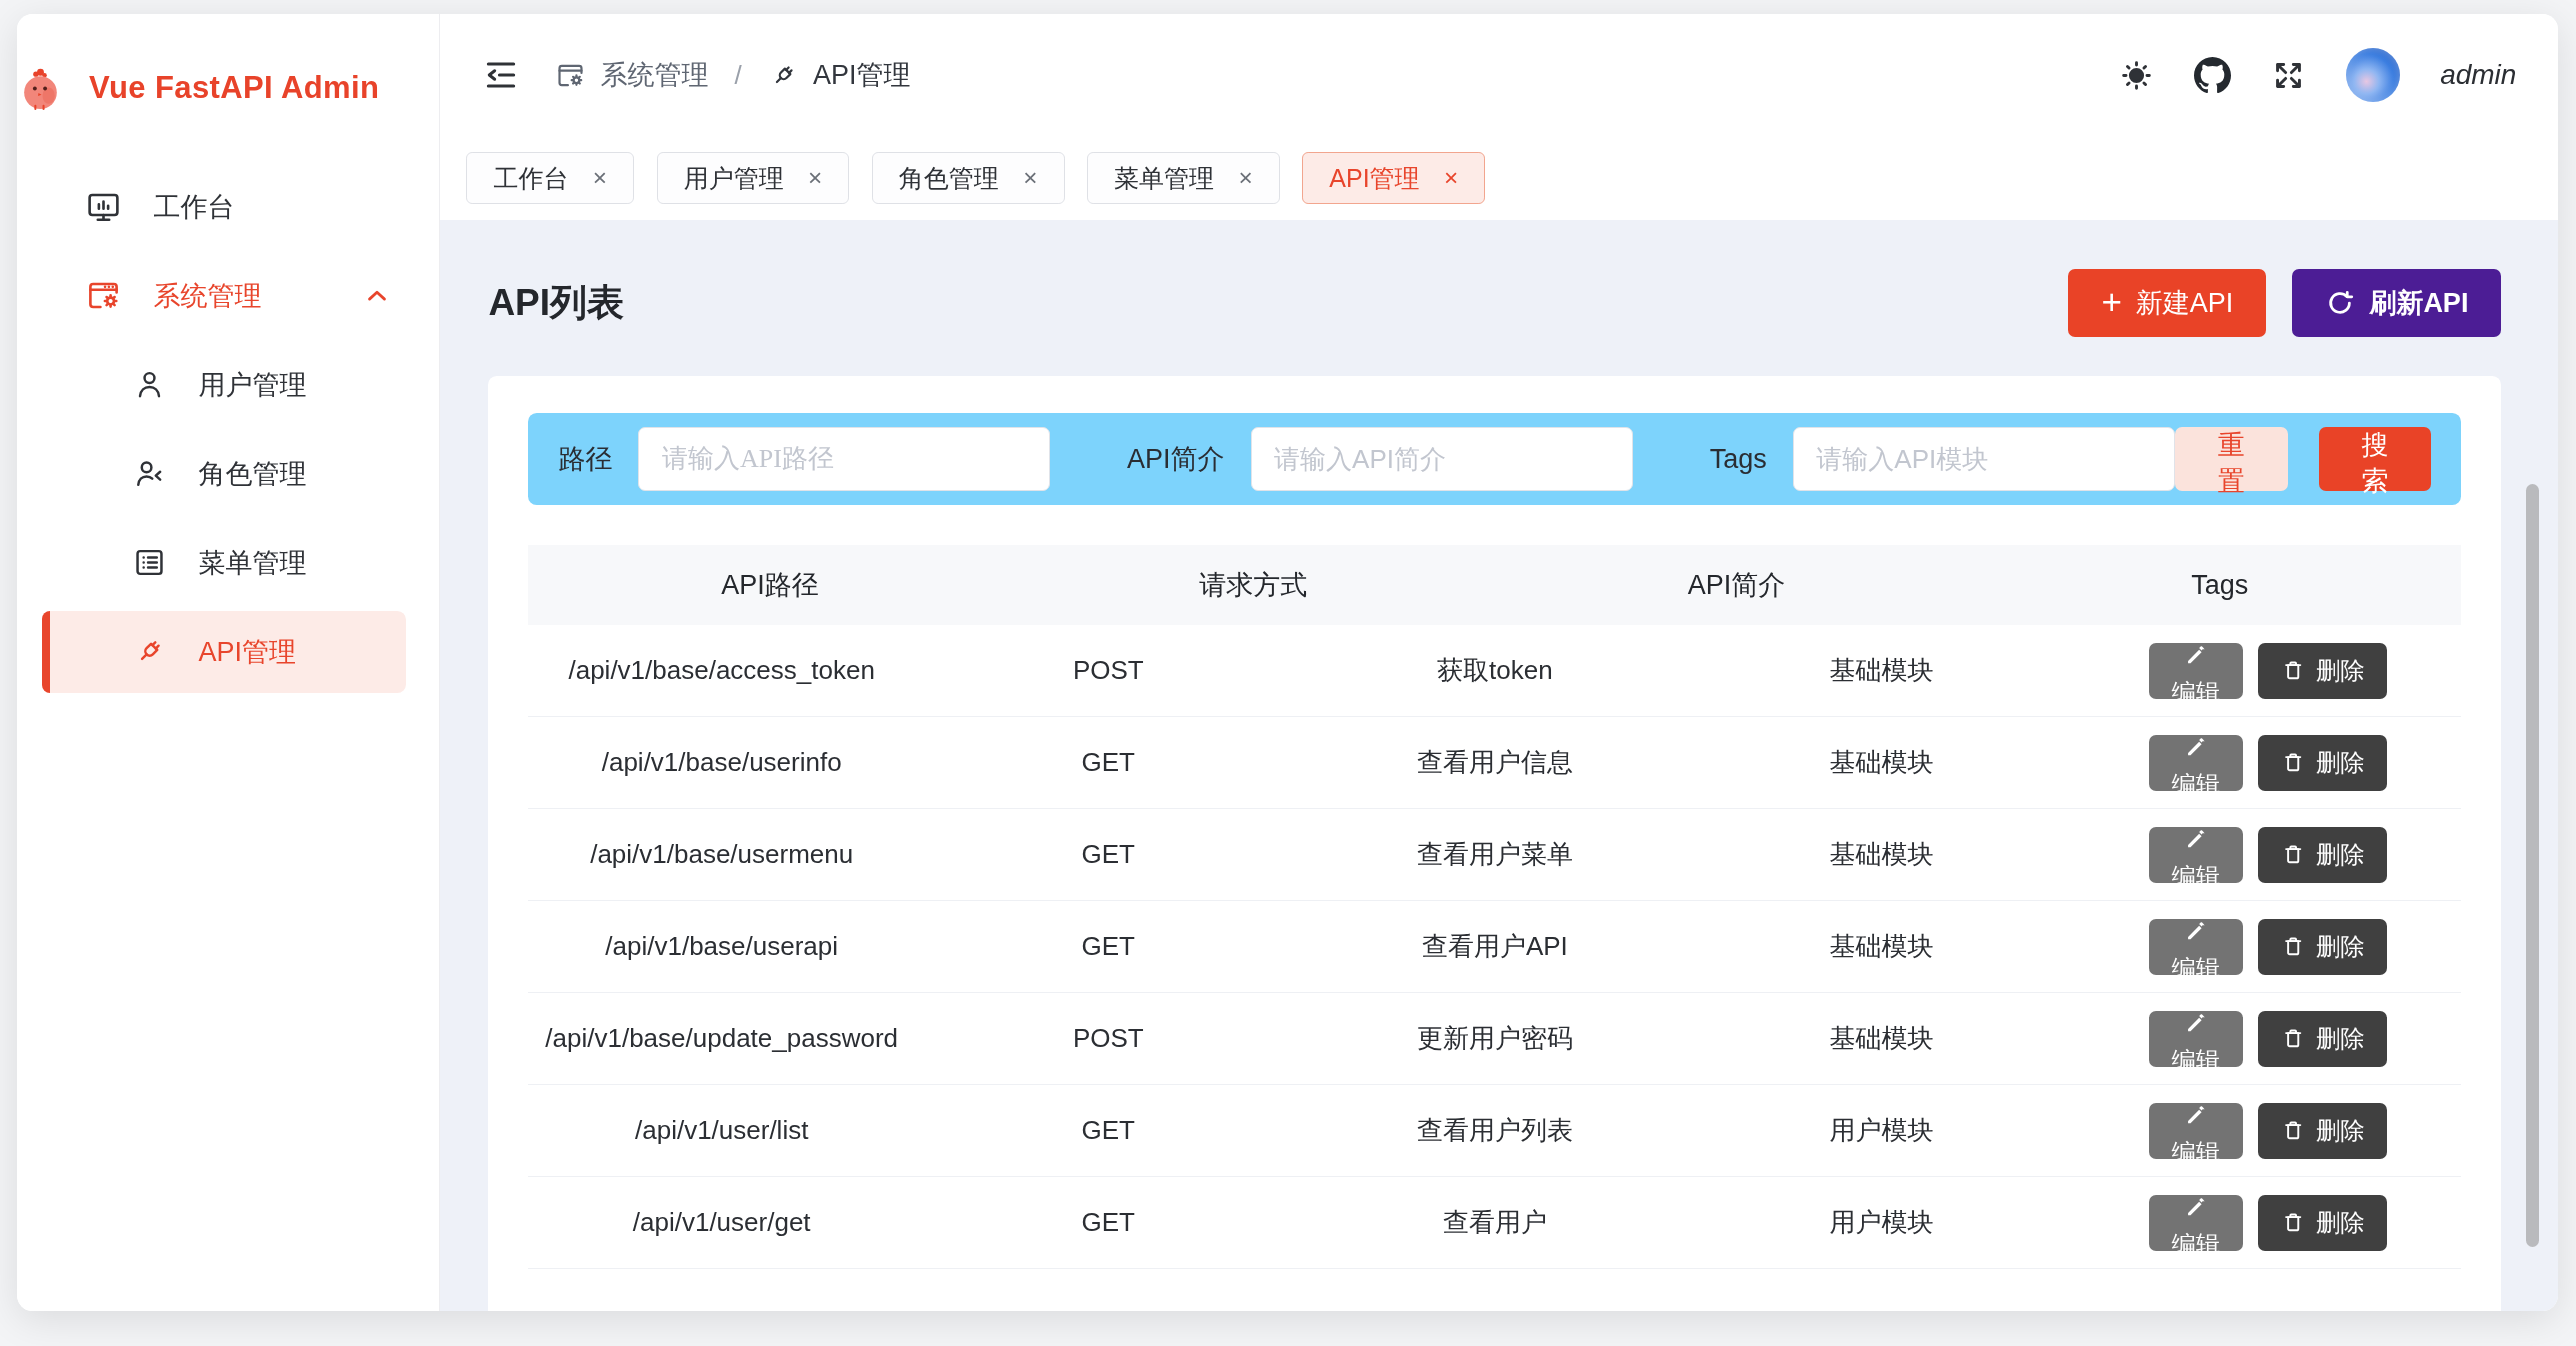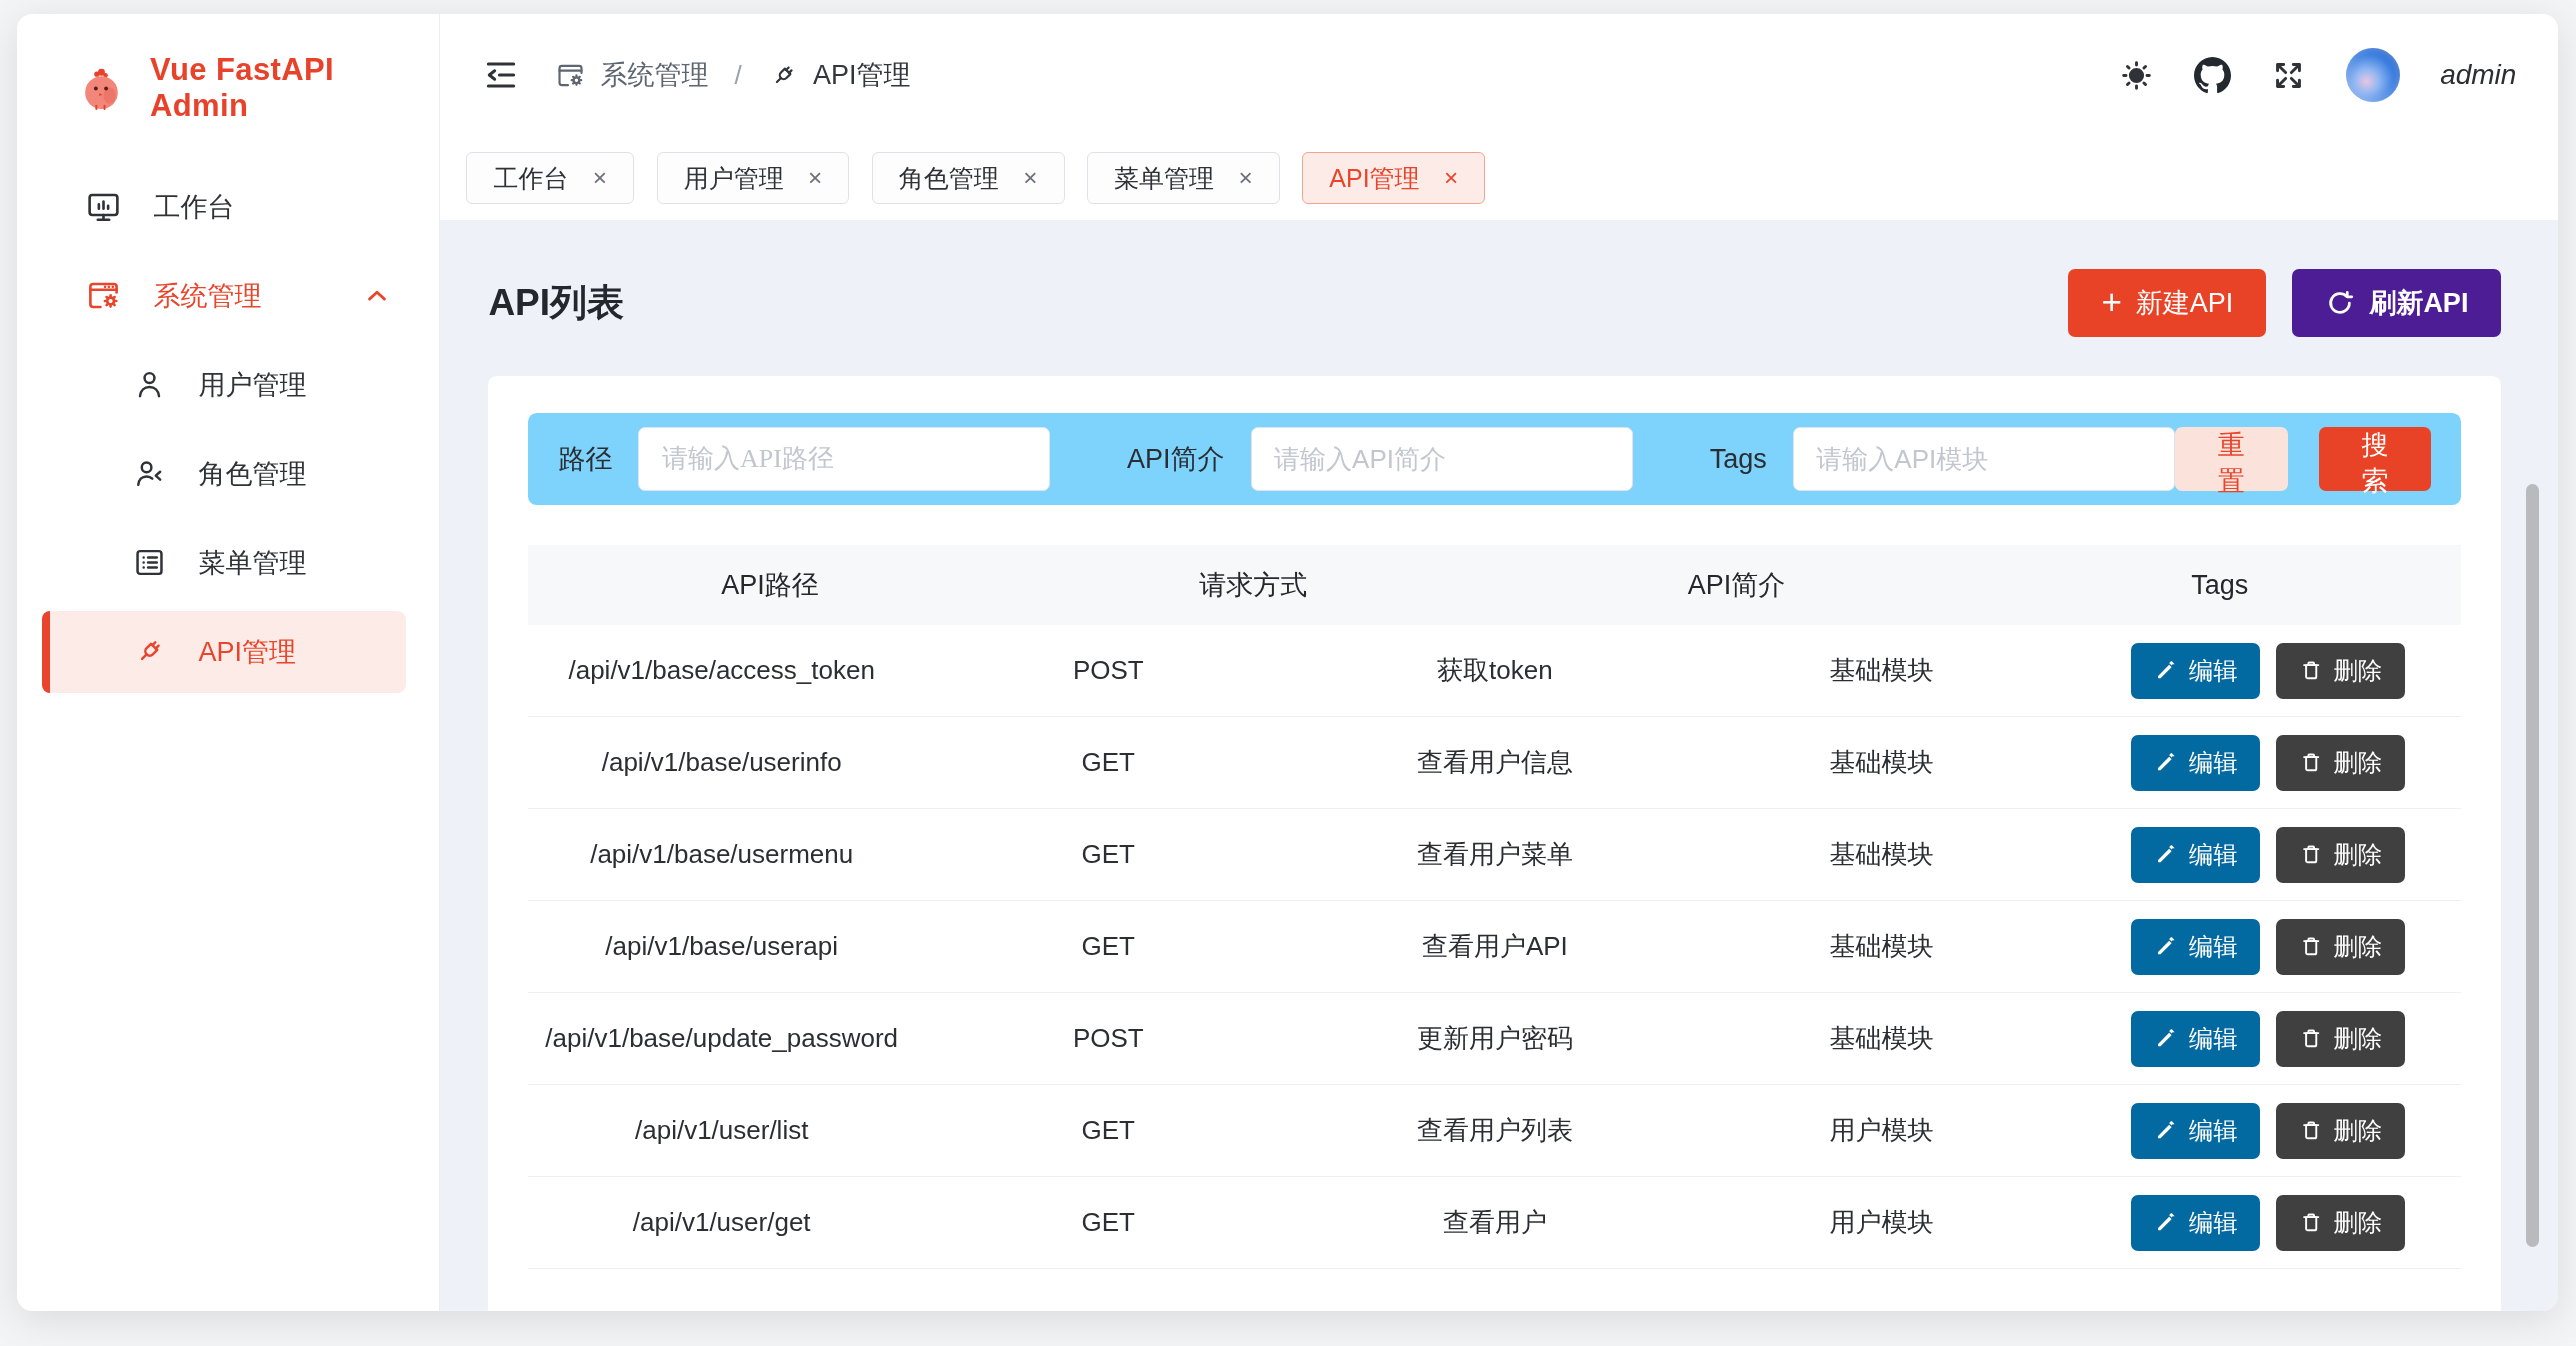--- a/index.html
+++ b/index.html
@@ -5,21 +5,21 @@
   * { margin:0; padding:0; box-sizing:border-box; }
   html,body { width:2576px; height:1346px; overflow:hidden;
     font-family:"Liberation Sans","DejaVu Sans",sans-serif; background:#f3f4f6; }
 
   .window { position:absolute; left:17.4px; top:14px; width:2541px; height:1297px;
     background:#fff; border-radius:15.7px; box-shadow:0 8.7px 38px rgba(0,0,0,.10);
     display:flex; overflow:hidden; }
 
   
   .sidebar { width:423px; flex:none; border-right:0.9px solid #ededf0; background:#fff; }
-  .logo { height:148px; display:flex; align-items:center; padding-left:61px; gap:22.6px; }
+  .logo { height:148px; display:flex; align-items:center; gap:22.6px; }
   .logo-text { font-size:31px; font-weight:bold; color:#e8432a; letter-spacing:0.4px; }
   .menu-item, .submenu-item { height:89px; display:flex; align-items:center;
     padding-left:68px; gap:31px; font-size:27px; color:#2f3237; cursor:pointer; }
   .submenu-item { padding-left:115px; }
   .menu-item.red { color:#e8452c; }
   .menu-item .chevron { margin-left:auto; margin-right:47px; }
   .submenu-item.active { position:relative; height:82px; margin:3.5px 33px 3.5px 25px;
     padding-left:90px; background:#fdebe7; border-radius:8.7px; color:#e8452c; }
   .submenu-item.active::before { content:""; position:absolute; left:0; top:0; bottom:0;
     width:7.8px; background:#e8452c; border-radius:8.7px 0 0 8.7px; }
@@ -75,21 +75,21 @@
     border-radius:7px; background:#e94327; color:#fff; cursor:pointer; font-family:inherit; }
 
   .thead { display:flex; align-items:center; background:#f7f8fa; height:80px; }
   .th { flex:1; text-align:center; font-size:27px; font-weight:400; color:#24272c; }
   .trow { display:flex; align-items:center; height:92px; border-bottom:0.9px solid #eef0f4;
     font-size:26px; color:#2b2e33; }
   .td { flex:1; text-align:center; overflow:hidden; text-overflow:ellipsis; white-space:nowrap; }
   .td.actions { display:flex; justify-content:center; gap:15.7px; }
   .btn-sm { height:56px; border:none; border-radius:7px; display:inline-flex; align-items:center;
     gap:10.5px; padding:0 22.6px; font-size:24.4px; color:#fff; cursor:pointer; font-family:inherit; }
-  .btn-edit { background:#0369a1; }
+  .btn-edit { background:#737373;flex-direction:column; }
   .btn-del { background:#404040; }
 
   .scrollbar { position:absolute; left:2526px; top:484px; width:13px; height:763px;
     background:#b9babd; border-radius:7px; cursor:pointer; }
 
   svg { display:block; }
 </style>
 </head>
 <body>
 

